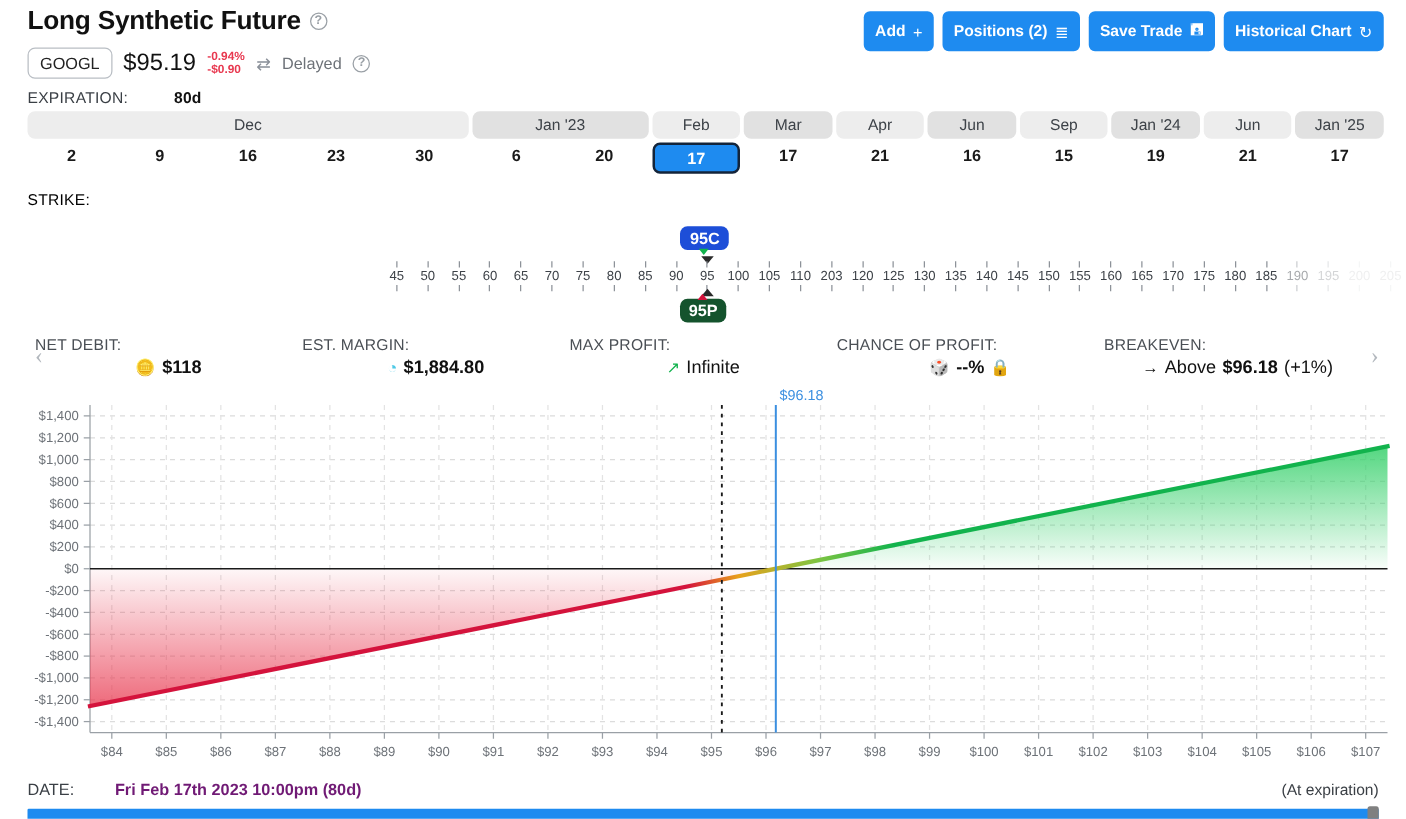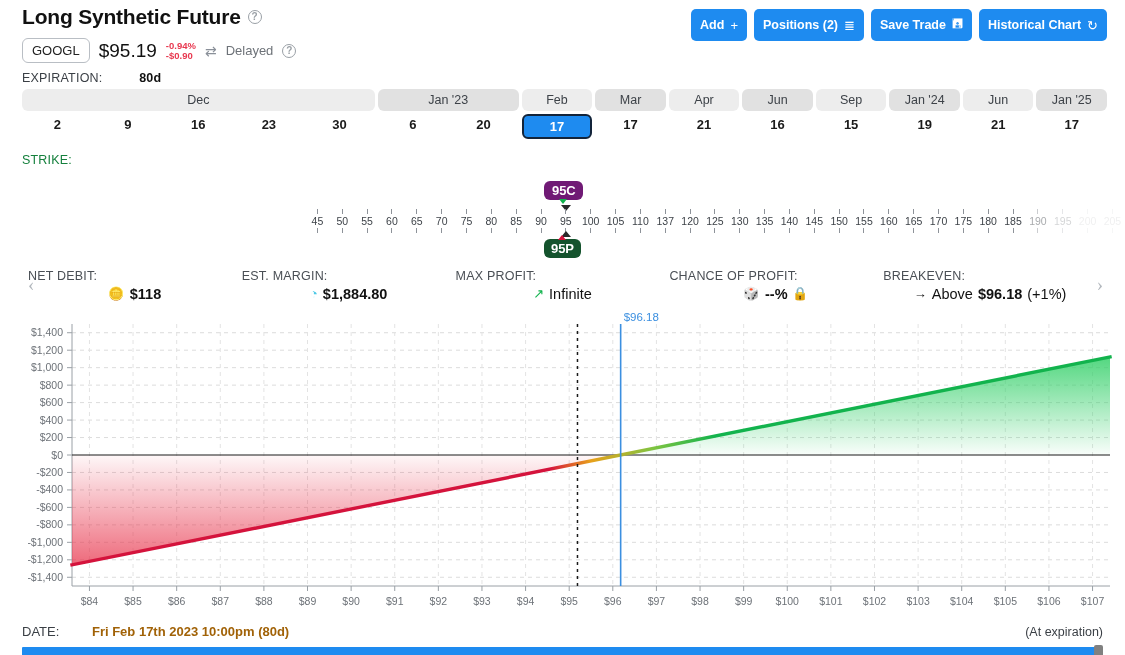--- a/index.html
+++ b/index.html
@@ -65,42 +65,42 @@
   .days-row { display: flex; gap: 3px; margin-top: 3px; }
   .day-sub { display: flex; }
   .day-sub > div { flex: 1; text-align: center; font-size: 13px; font-weight: bold; padding: 3px 0; }
   .day-sel {
     background: #1e8bf0; color: #fff; border: 2px solid #13243a;
     border-radius: 6px;
   }
 
   
   .strike-label {
-    padding: 14px 0 0 22px; font-size: 12.5px; color: #15803d; letter-spacing: .2px;
+    padding: 14px 0 0 22px; font-size: 12.5px; color: #000000; letter-spacing: .2px;
   }
   .strike-area { position: relative; height: 95px; }
   .ruler {
     position: absolute; left: 305px; right: 0; top: 42px;
     display: flex;
   }
   .tick-col {
     flex: 1; display: flex; flex-direction: column; align-items: center;
     font-size: 10.5px; color: #3d4248;
   }
   .tick-mark { width: 1px; height: 5px; background: #8d9299; }
   .tick-num { line-height: 14px; }
   .tick-col.f1 { opacity: .45; }
   .tick-col.f2 { opacity: .22; }
   .tick-col.f3 { opacity: .08; }
 
   .badge {
     position: absolute; border-radius: 6px; color: #fff;
     font-size: 13px; font-weight: bold; padding: 2px 7px;
   }
-  .badge.call { background: #701a75; padding-left: 8px; }
+  .badge.call { background: #1d4ed8; padding-left: 8px; }
   .badge.put  { background: #14532d; }
   .badge::after {
     content: ""; position: absolute; left: 50%; margin-left: -4px;
     border-left: 4px solid transparent; border-right: 4px solid transparent;
   }
   .badge.call::after { bottom: -4px; border-top: 5px solid #12b34d; }
   .badge.put::after  { top: -4px; border-bottom: 5px solid #d4133c; }
   .arrow-mark { position: absolute; width: 0; height: 0; }
   .arrow-dn { border-left: 5px solid transparent; border-right: 5px solid transparent; border-top: 6px solid #2a2a2a; }
   .arrow-up { border-left: 5px solid transparent; border-right: 5px solid transparent; border-bottom: 6px solid #2a2a2a; }
@@ -132,21 +132,21 @@
   .chart-svg { display: block; }
   .be-label {
     position: absolute; font-size: 11.5px; color: #3b8fe0;
     top: 0px; left: 611px;
   }
 
   
   .footer { padding: 4px 22px 0 22px; }
   .footer-line { display: flex; justify-content: space-between; align-items: baseline; }
   .date-txt { font-size: 13px; color: #3a3f45; }
-  .date-txt b { color: #a16207; padding-left: 29px; }
+  .date-txt b { color: #701a75; padding-left: 29px; }
   .atexp-txt { font-size: 12.5px; color: #3a3f45; }
   .slider-track {
     position: relative; height: 9px; margin-top: 8px;
     background: #1e8bf0; border-radius: 1px;
   }
   .slider-thumb {
     position: absolute; right: 0; top: -2px;
     width: 9px; height: 13px; background: #808080; border-radius: 2px;
   }
 </style>
@@ -320,21 +320,21 @@
           <div class="tick-num">105</div>
           <div class="tick-mark"></div>
         </div>
         <div class="tick-col">
           <div class="tick-mark"></div>
           <div class="tick-num">110</div>
           <div class="tick-mark"></div>
         </div>
         <div class="tick-col">
           <div class="tick-mark"></div>
-          <div class="tick-num">137</div>
+          <div class="tick-num">203</div>
           <div class="tick-mark"></div>
         </div>
         <div class="tick-col">
           <div class="tick-mark"></div>
           <div class="tick-num">120</div>
           <div class="tick-mark"></div>
         </div>
         <div class="tick-col">
           <div class="tick-mark"></div>
           <div class="tick-num">125</div>

